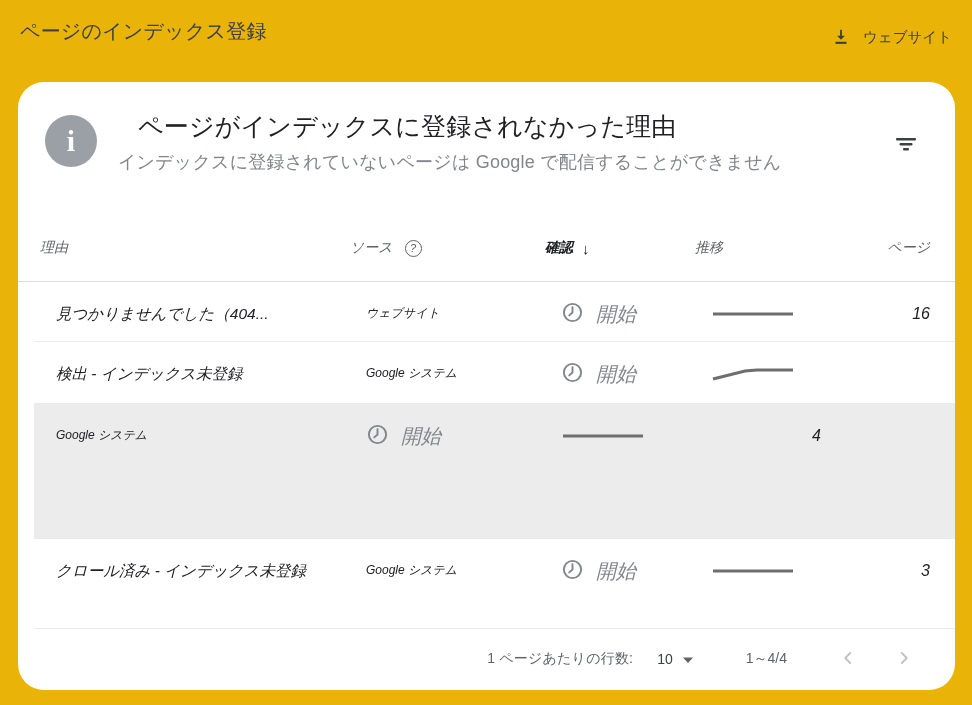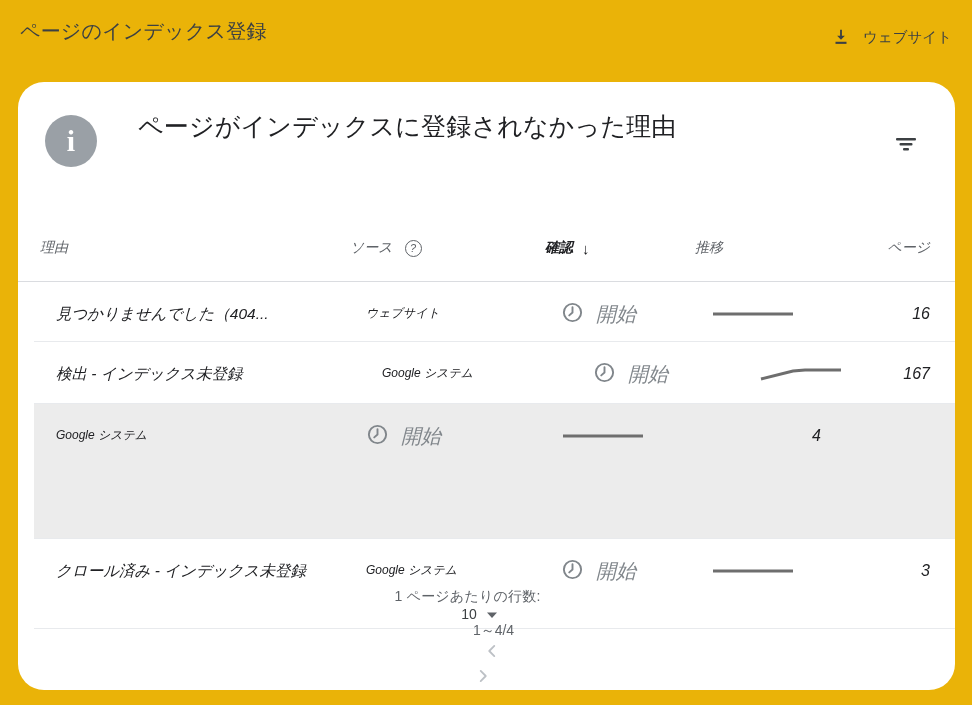--- a/index.html
+++ b/index.html
@@ -67,38 +67,38 @@
     width:17px; height:17px; border:1.5px solid #5f6368; border-radius:50%;
     display:inline-flex; align-items:center; justify-content:center;
     font-size:11px; color:#5f6368; margin-left:12px; cursor:pointer;
   }
   .tbody { position:absolute; top:200px; left:16px; right:0; }
   .trow {
     align-items:start; padding-top:17px;
     border-bottom:1px solid #e8eaed; cursor:pointer;
   }
   .trow-1 { min-height:60px; }
-  .trow-2 { min-height:62px;gap:16px; }
+  .trow-2 { min-height:62px; }
   .trow-3 { min-height:135px; background:#ececec; }
   .trow-4 { min-height:90px; }
   .cell-reason {
     font-size:15.5px; line-height:29px; color:#202124;
     padding-right:46px; overflow-wrap:anywhere;
   }
   .cell-source { font-size:12px; line-height:29px; color:#202124; }
   .cell-validation { display:flex; align-items:center; gap:12px; margin-top:2px; }
   .cell-validation .v-label { font-size:20px; color:#80868b; }
   .cell-trend { padding-top:5px; }
   .cell-trend svg { display:block; }
   .cell-pages { text-align:right; font-size:16px; line-height:29px; color:#202124; }
   
   .tfoot {
     position:absolute; left:0; right:0; bottom:0; height:62px;
     display:flex; align-items:center; justify-content:flex-end;
-    padding-right:38px; color:#5f6368; font-size:14px;flex-direction:column;
+    padding-right:38px; color:#5f6368; font-size:14px;
   }
   .rpp-label { color:#5f6368; letter-spacing:.2px; }
   .rpp-select {
     display:flex; align-items:center; gap:9px; margin-left:24px;
     background:none; border:none; cursor:pointer;
     font-family:inherit; font-size:14px; color:#3c4043; font-weight:500;
   }
   .range-label { margin-left:52px; color:#5f6368; }
   .pager-btn {
     background:none; border:none; cursor:default; padding:0;
@@ -123,20 +123,21 @@
     </span>
     <span>ウェブサイト</span>
   </button>
 
   <div class="card">
 
     <div class="info-badge">
       <span>i</span>
     </div>
     <div class="card-title">ページがインデックスに登録されなかった理由</div>
+    <div class="card-sub">インデックスに登録されていないページは Google で配信することができません</div>
     <button class="filter-btn">
       <span>
         <svg width="26" height="22" viewBox="0 0 26 22" fill="#3c4043">
           <rect x="3" y="5" width="20" height="2.6" rx="1"></rect>
           <rect x="6.5" y="10" width="13" height="2.6" rx="1"></rect>
           <rect x="10" y="15" width="6" height="2.6" rx="1"></rect>
         </svg>
       </span>
     </button>
 
@@ -194,21 +195,20 @@
               <path d="M12 6.5V12l-3.4 3" stroke-linecap="round" stroke-linejoin="round"></path>
             </svg>
           </span>
           <span class="v-label">開始</span>
         </div>
         <div class="cell-trend">
           <svg width="84" height="20" viewBox="0 0 84 20">
             <polyline fill="none" stroke="#6e6e6e" stroke-width="3" points="2,15 34,7 46,6 82,6"></polyline>
           </svg>
         </div>
-        <div class="cell-pages">167</div>
       </div>
 
       <div class="trow trow-3 grid-cols">
         <div class="cell-source">Google システム</div>
         <div class="cell-validation">
           <span>
             <svg width="23" height="23" viewBox="0 0 24 24" fill="none" stroke="#80868b" stroke-width="2">
               <circle cx="12" cy="12" r="9"></circle>
               <path d="M12 6.5V12l-3.4 3" stroke-linecap="round" stroke-linejoin="round"></path>
             </svg>

